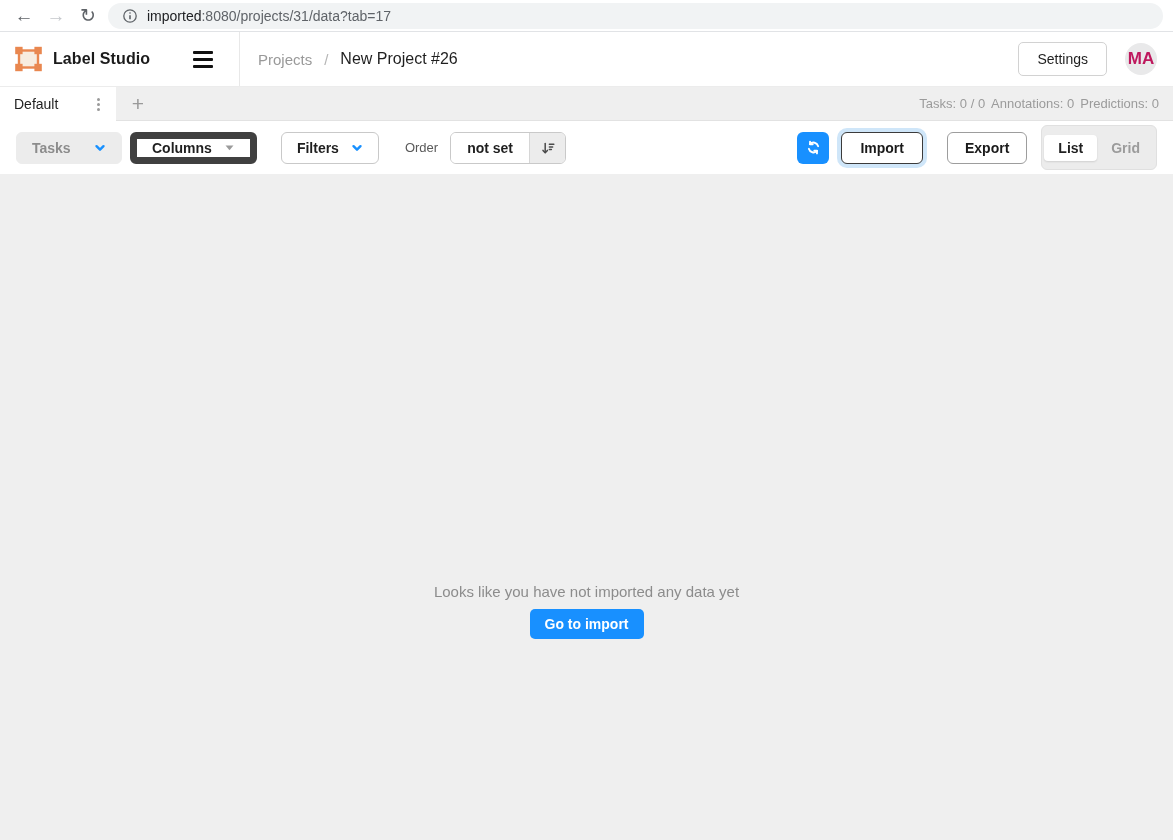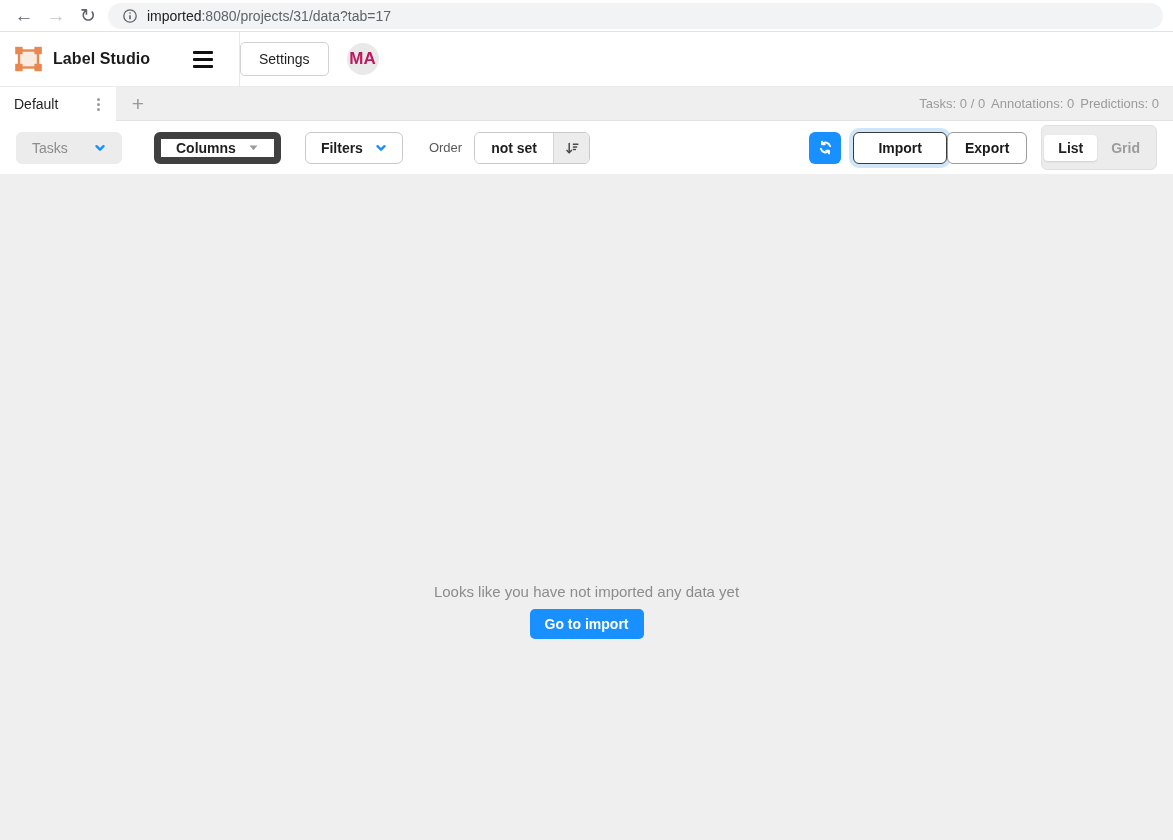--- a/index.html
+++ b/index.html
@@ -78,22 +78,22 @@
   .toolbar {
     height:53px; flex:0 0 53px; background:#fff; display:flex; align-items:center;
     padding:0 16px; gap:0;
   }
   .tbtn {
     height:32px; display:inline-flex; align-items:center; justify-content:center;
     border-radius:6px; font-size:14px; cursor:pointer; background:#fff;
     font-family:"Liberation Sans",sans-serif;
   }
   .tasks-btn {
-    background:#ececec; border:1px solid #ececec; color:#8c8c8c; font-weight:400;
-    padding:0 15px; gap:8px; width:106px; justify-content:space-between; margin-right:32px;
+    background:#ececec; border:1px solid #ececec; color:#8c8c8c; font-weight:700;
+    padding:0 15px; gap:8px; width:106px; justify-content:space-between; margin-right:8px;
   }
   .columns-btn {
     border:7px solid #404040; color:#1f1f1f; font-weight:700; padding:0 15px; gap:12px; margin-right:24px;
   }
   .filters-btn {
     border:1px solid #c9c9c9; color:#1f1f1f; font-weight:700; padding:0 15px; gap:12px; margin-right:26px;
   }
   .order-label { font-size:13px; color:#595959; margin-right:12px; }
   .order-group {
     height:32px; display:inline-flex; align-items:stretch; border:1px solid #c9c9c9;
@@ -106,22 +106,22 @@
   .order-sort {
     width:36px; background:#ececec; border-left:1px solid #d6d6d6;
     display:flex; align-items:center; justify-content:center; cursor:pointer;
   }
   .toolbar-spacer { flex:1; }
   .refresh-btn {
     width:32px; height:32px; background:#1890ff; border:none; border-radius:6px;
     display:flex; align-items:center; justify-content:center; cursor:pointer; margin-right:12px;
   }
   .import-btn {
-    border:1px solid #3b3b3b; color:#1a1a1a; font-weight:700; padding:0 24px;
-    box-shadow:0 0 0 4px #cfe6f9; margin-right:0;
+    border:1px solid #3b3b3b; color:#1a1a1a; font-weight:700; padding:0 18px;
+    box-shadow:0 0 0 4px #cfe6f9; margin-right:24px;
   }
   .export-btn {
     border:1px solid #9d9d9d; color:#1a1a1a; font-weight:700; padding:0 17px; margin-right:14px;
   }
   .view-toggle {
     height:45px; background:#ececec; border:1px solid #e0e0e0; border-radius:6px;
     display:inline-flex; align-items:center; padding:2px;
   }
   .view-opt {
     height:26px; padding:0 14px; display:flex; align-items:center; font-size:14px;
@@ -173,20 +173,25 @@
           <rect x="20.4" y="17.8" width="7.4" height="7.4" fill="#e9874f"></rect>
         </svg>
       </span>
       <span class="app-title">Label Studio</span>
     </div>
     <div class="hamburger">
         <i></i>
         <i></i>
         <i></i>
       </div>
+  </div>
+  <div class="breadcrumb">
+    <span class="crumb-parent">Projects</span>
+    <span class="crumb-sep">/</span>
+    <span class="crumb-current">New Project #26</span>
   </div>
   <button class="settings-btn">Settings</button>
   <div class="avatar">MA</div>
 </div>
 
 <div class="tab-row">
   <div class="tab-active">
     <span>Default</span>
     <span class="kebab">
         <i></i>

